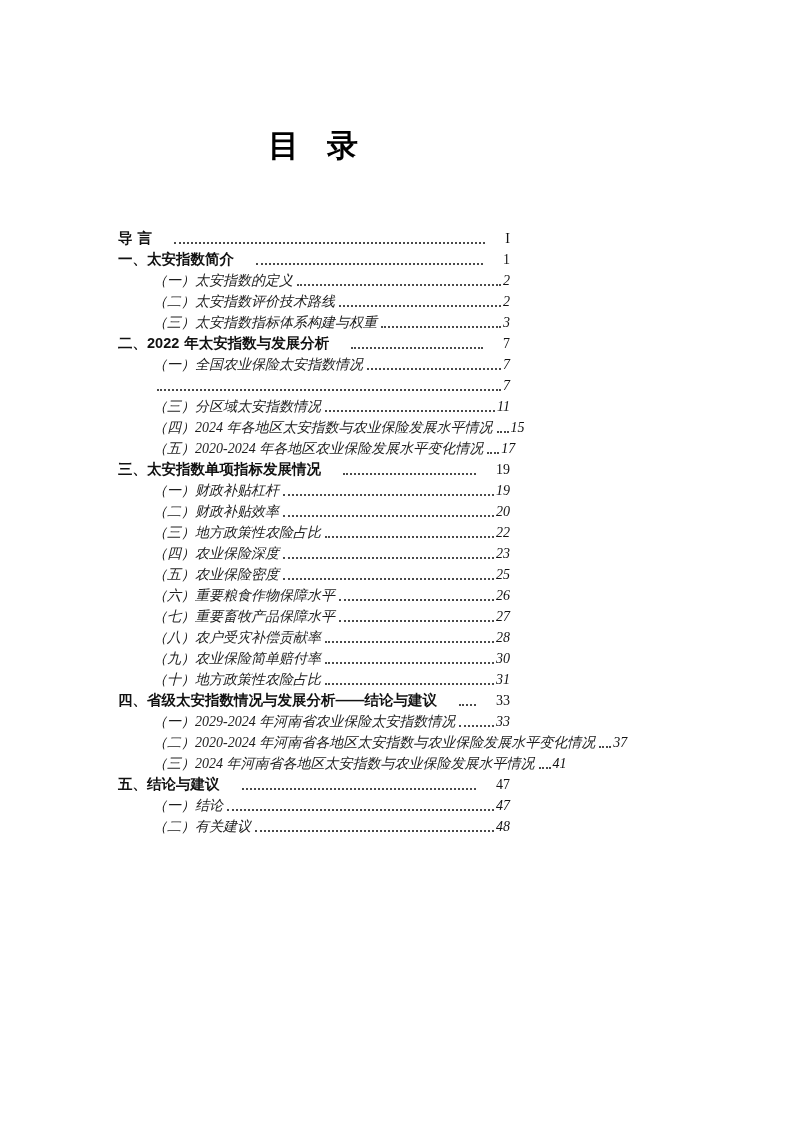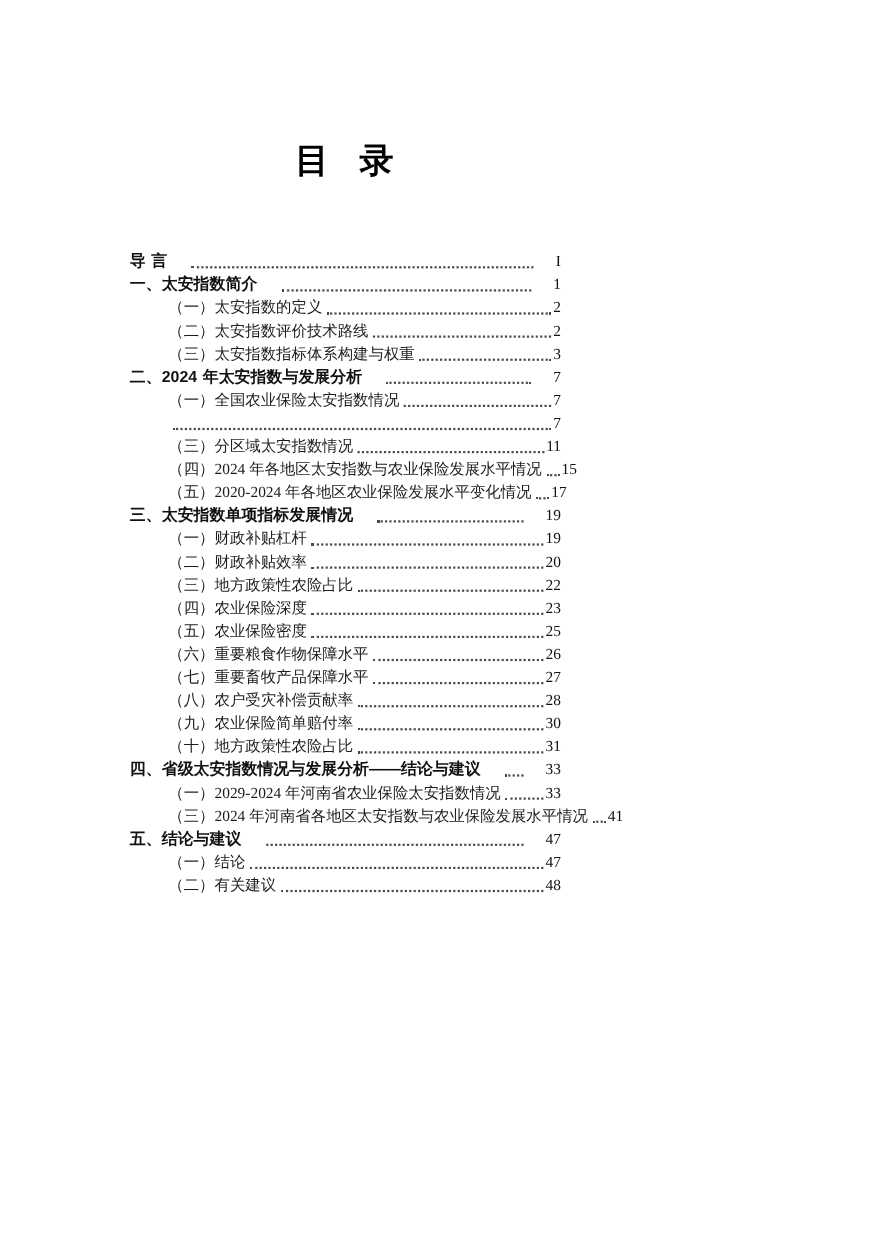--- a/index.html
+++ b/index.html
@@ -53,20 +53,21 @@
     color: #111111;
     word-spacing: 1px;
     gap: 18px;
   }
   .toc-row.lvl2 {
     font-family: "Liberation Serif", serif;
     font-weight: normal;
     font-size: 14px;
     color: #1c1c1c;
     padding-left: 35px;
+    font-style: italic;
   }
   .toc-label {
     white-space: nowrap;
     line-height: 19px;
   }
   .leader {
     flex: 1 1 auto;
     min-width: 12px;
     border-bottom: 2px dotted #4a4a4a;
     margin: 0 2px 4px 4px;
@@ -112,21 +113,21 @@
   </li>
 
   <li class="toc-row lvl2">
     <span class="toc-label">（三）太安指数指标体系构建与权重</span>
     <span class="leader"></span>
     <span class="toc-page">3</span>
   </li>
 
 
   <li class="toc-row lvl1">
-    <span class="toc-label">二、2024 年太安指数与发展分析</span>
+    <span class="toc-label">二、2022 年太安指数与发展分析</span>
     <span class="leader"></span>
     <span class="toc-page">7</span>
   </li>
 
   <li class="toc-row lvl2">
     <span class="toc-label">（一）全国农业保险太安指数情况</span>
     <span class="leader"></span>
     <span class="toc-page">7</span>
   </li>
 
@@ -224,20 +225,25 @@
     <span class="leader"></span>
     <span class="toc-page">33</span>
   </li>
 
   <li class="toc-row lvl2">
     <span class="toc-label">（一）2029-2024 年河南省农业保险太安指数情况</span>
     <span class="leader"></span>
     <span class="toc-page">33</span>
   </li>
 
+  <li class="toc-row lvl2">
+    <span class="toc-label">（二）2020-2024 年河南省各地区太安指数与农业保险发展水平变化情况</span>
+    <span class="leader"></span>
+    <span class="toc-page">37</span>
+  </li>
 
   <li class="toc-row lvl2">
     <span class="toc-label">（三）2024 年河南省各地区太安指数与农业保险发展水平情况</span>
     <span class="leader"></span>
     <span class="toc-page">41</span>
   </li>
 
   <li class="toc-row lvl1">
     <span class="toc-label">五、结论与建议</span>
     <span class="leader"></span>

